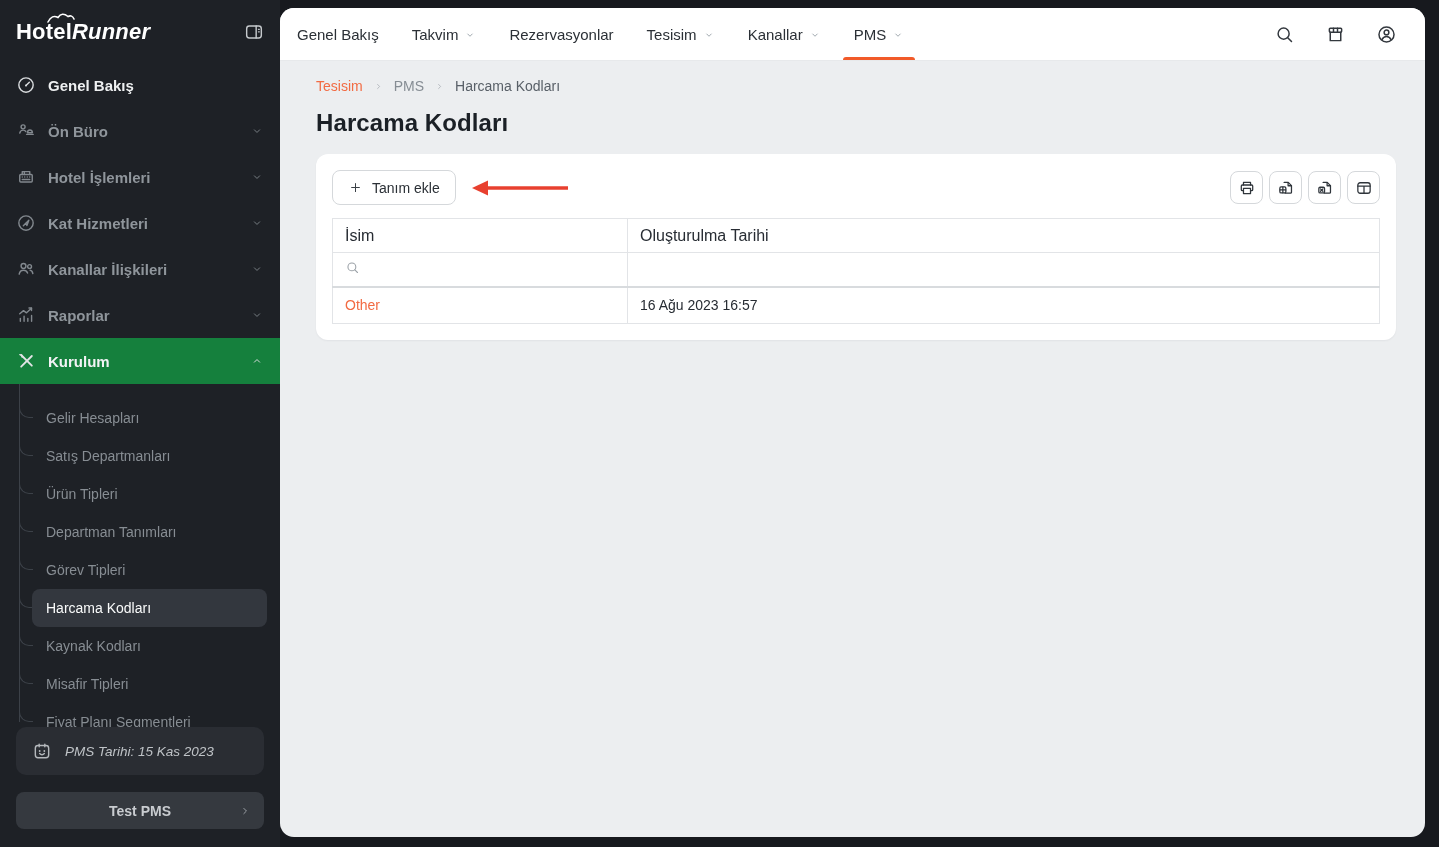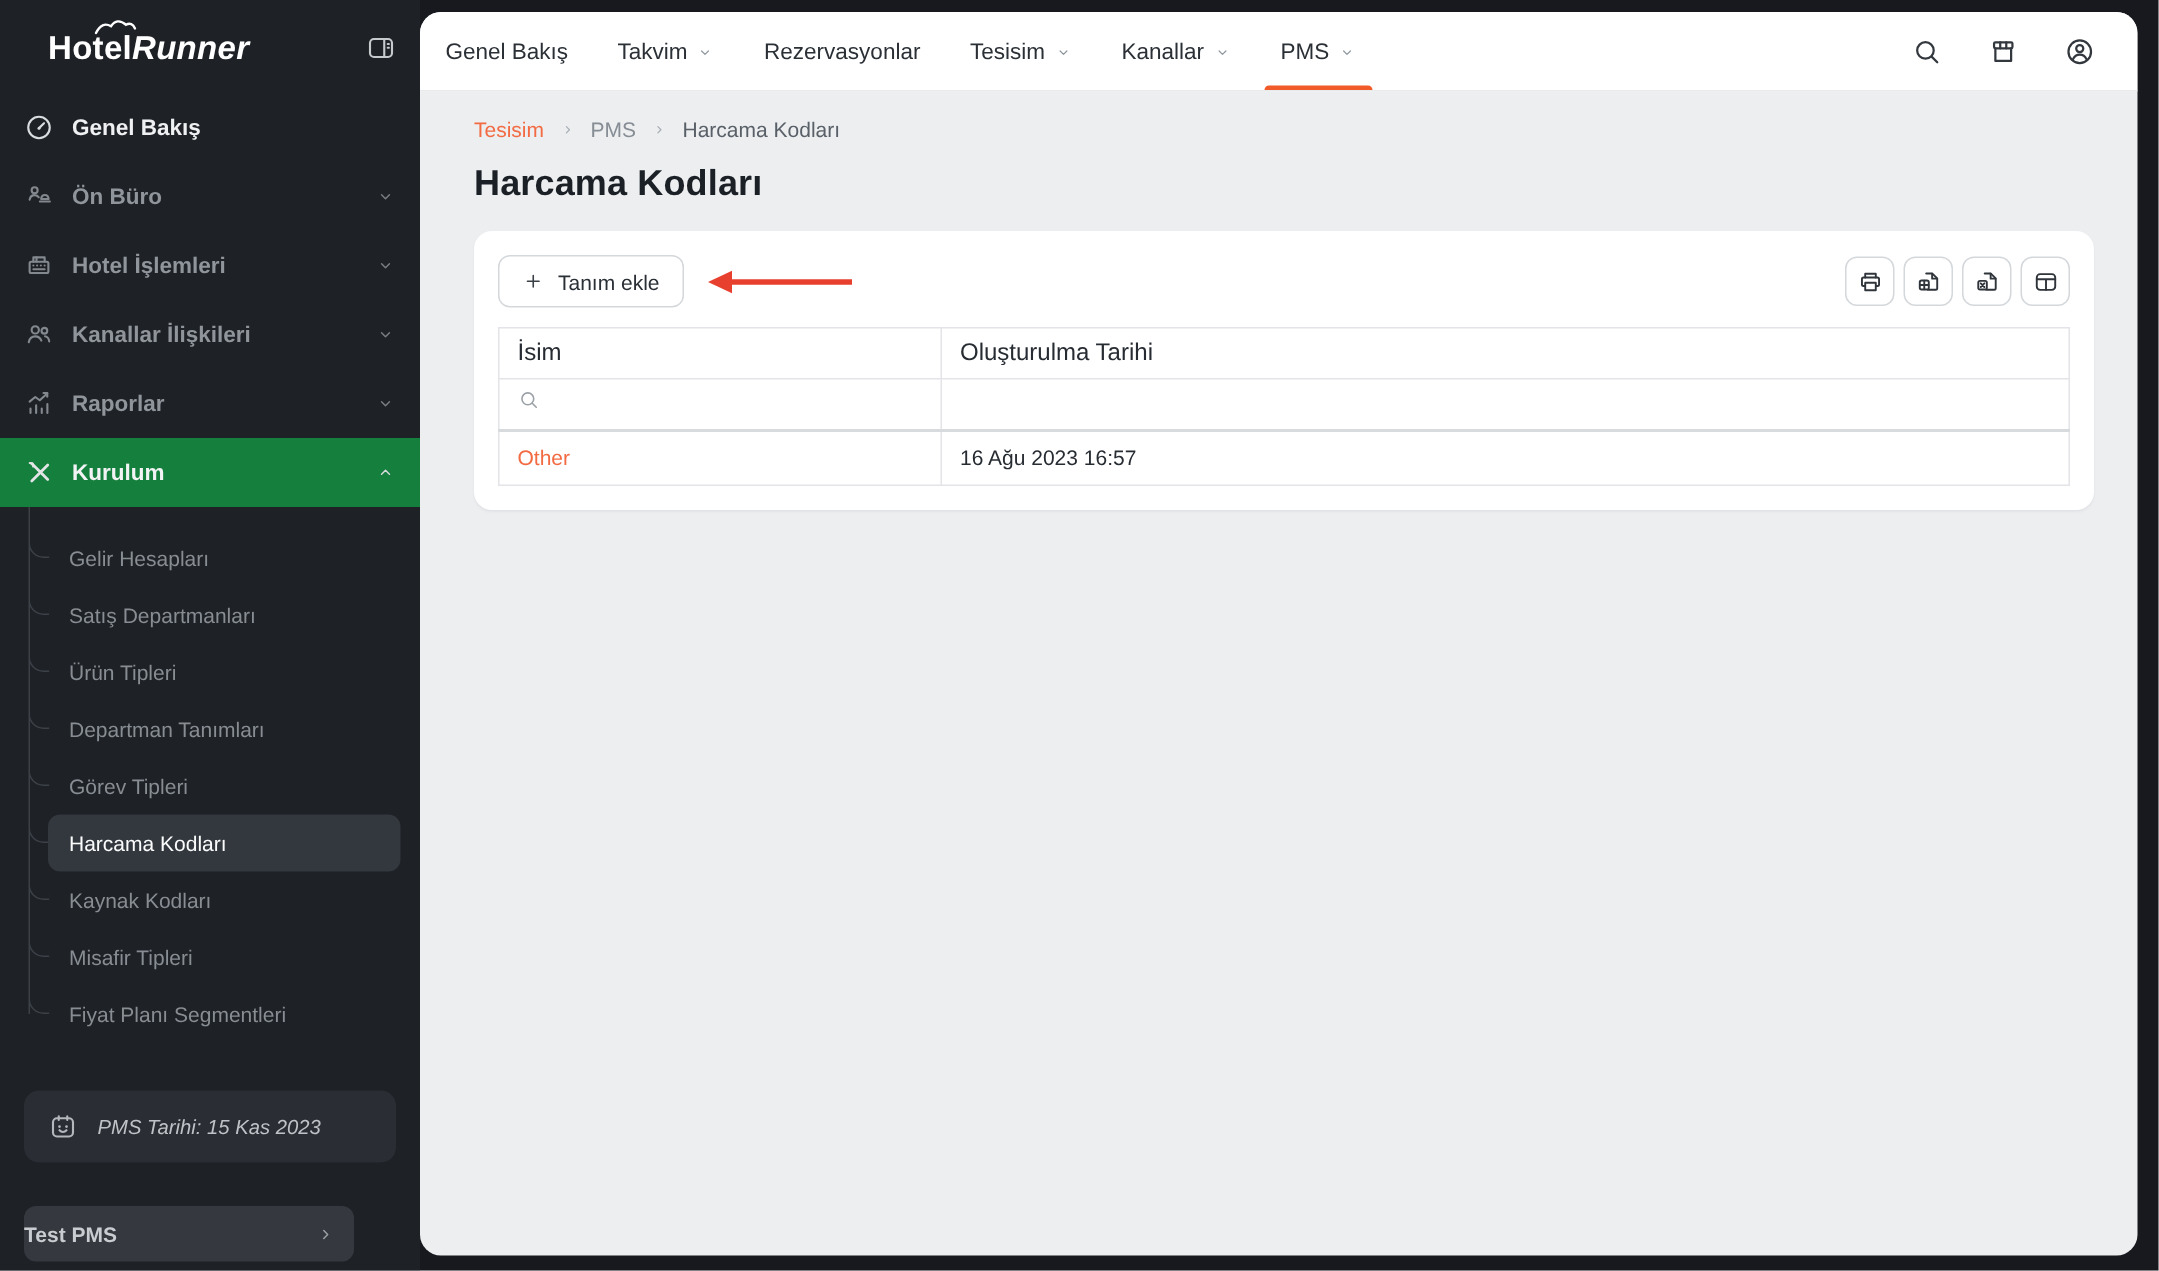--- a/index.html
+++ b/index.html
@@ -5,21 +5,21 @@
   * { margin:0; padding:0; box-sizing:border-box; }
   html,body { width:1439px; height:847px; }
   body { font-family:"Liberation Sans","DejaVu Sans",sans-serif; background:#17191e; position:relative; overflow:hidden; }
   svg { display:block; }
   .ic, .chev, .tbtn { display:inline-flex; }
   .ic svg,.chev svg,.tbtn svg{ width:100%; height:100%; }
 
   
   .sidebar { position:absolute; left:0; top:0; width:280px; height:847px; background:#1e2126; color:#8f959b; }
   .logo-row { display:flex; align-items:center; justify-content:space-between; padding:14px 16px 0 16px; height:50px; }
-  .brand { color:#fff; font-size:22px; letter-spacing:.2px; position:relative; cursor:pointer;margin-left:16px; }
+  .brand { color:#fff; font-size:22px; letter-spacing:.2px; position:relative; cursor:pointer; }
   .brand b { font-weight:800; }
   .brand i { font-weight:700; font-style:italic; }
   .brand .cloud { position:absolute; top:-8px; left:30px; }
   .collapse-btn { width:20px; height:20px; color:#c6cacd; cursor:pointer; }
 
   .nav { margin-top:12px; }
   .nav-item { display:flex; align-items:center; height:46px; padding:0 16px; font-size:15px; font-weight:600; color:#8f959b; cursor:pointer; }
   .nav-item .ic { width:20px; height:20px; margin-right:12px; color:#82888e; }
   .nav-item .lbl { flex:1; }
   .nav-item .chev { width:14px; height:14px; color:#787e84; }
@@ -36,23 +36,23 @@
            border-bottom-left-radius:10px; }
   .subitem { position:relative; height:38px; display:flex; align-items:center;
              margin:0 13px 0 32px; padding-left:14px; border-radius:8px;
              font-size:14px; color:#878d93; cursor:pointer; }
   .subitem.active { background:#33373e; color:#fafbfb; }
 
   .pms-date { position:absolute; left:16px; bottom:72px; width:248px; height:48px;
               background:#2a2d33; border-radius:10px; display:flex; align-items:center;
               padding:0 16px; gap:13px; color:#bfc3c7; font-size:13.5px;font-style:italic; }
   .pms-date .ic { width:20px; height:20px; color:#b4b8bc; flex:none; }
-  .test-pms { position:absolute; left:16px; bottom:6px; width:220px; height:37px;
+  .test-pms { position:absolute; left:16px; bottom:18px; width:248px; height:37px;
               background:#35393f; border-radius:8px; display:flex; align-items:center;
-              color:#c9ccd0; font-size:14px; font-weight:700; cursor:pointer; }
+              justify-content:center; color:#c9ccd0; font-size:14px; font-weight:700; cursor:pointer; }
   .test-pms .chev { position:absolute; right:12px; width:14px; height:14px; color:#9ba0a5; }
 
   
   .panel { position:absolute; left:280px; top:8px; right:14px; bottom:10px;
            border-radius:14px; background:#eceef0; overflow:hidden; }
   .topbar { height:53px; background:#fff; border-bottom:1px solid #e7e9eb;
             display:flex; align-items:stretch; padding:0 28px 0 17px; }
   .tabs { display:flex; gap:33px; align-items:stretch; flex:1; }
   .tab { display:flex; align-items:center; gap:6px; font-size:15px; color:#2b3036;
          font-weight:500; position:relative; cursor:pointer; }
@@ -142,20 +142,34 @@
       <div class="nav-item">
         <span class="ic">
           <svg viewBox="0 0 24 24" width="100%" height="100%" fill="none" stroke="currentColor" stroke-width="1.7" stroke-linecap="round" stroke-linejoin="round">
             <path d="M7.5 9V5.5h9V9"></path>
             <path d="M10 5.5v3.5"></path>
             <rect x="4.5" y="9" width="15" height="9" rx="1.2"></rect>
             <path d="M7.5 12h.01M10.5 12h.01M13.5 12h.01M16.5 12h.01M7.5 15h9"></path>
           </svg>
         </span>
         <span class="lbl">Hotel İşlemleri</span>
+        <span class="chev">
+          <svg viewBox="0 0 24 24" width="100%" height="100%" fill="none" stroke="currentColor" stroke-width="1.7" stroke-linecap="round" stroke-linejoin="round">
+            <path d="M7.5 10 12 14.5 16.5 10"></path>
+          </svg>
+        </span>
+      </div>
+      <div class="nav-item">
+        <span class="ic">
+          <svg viewBox="0 0 24 24" width="100%" height="100%" fill="none" stroke="currentColor" stroke-width="1.7" stroke-linecap="round" stroke-linejoin="round">
+            <circle cx="12" cy="12" r="8.6"></circle>
+            <path d="M8.8 15.2 15.4 8.6l-2.3 6.4-1.4-2.7-2.9 2.9z"></path>
+          </svg>
+        </span>
+        <span class="lbl">Kat Hizmetleri</span>
         <span class="chev">
           <svg viewBox="0 0 24 24" width="100%" height="100%" fill="none" stroke="currentColor" stroke-width="1.7" stroke-linecap="round" stroke-linejoin="round">
             <path d="M7.5 10 12 14.5 16.5 10"></path>
           </svg>
         </span>
       </div>
       <div class="nav-item">
         <span class="ic">
           <svg viewBox="0 0 24 24" width="100%" height="100%" fill="none" stroke="currentColor" stroke-width="1.7" stroke-linecap="round" stroke-linejoin="round">
             <circle cx="9" cy="8.3" r="2.9"></circle>

